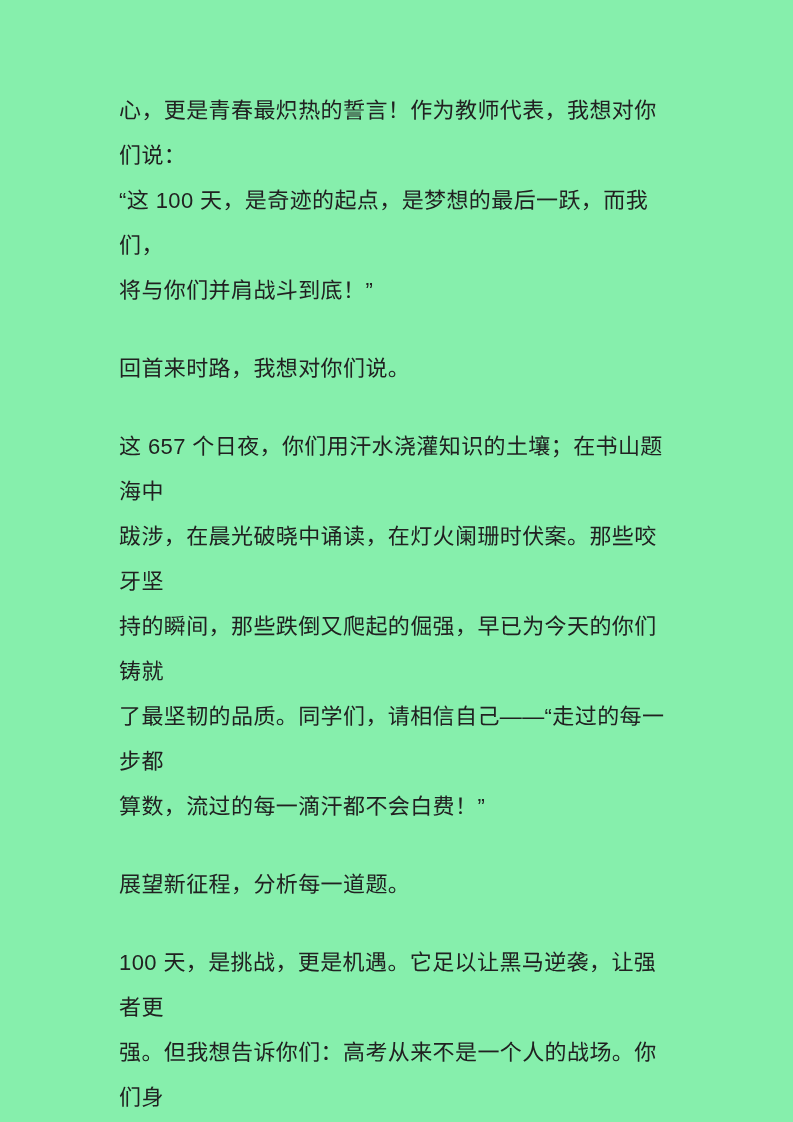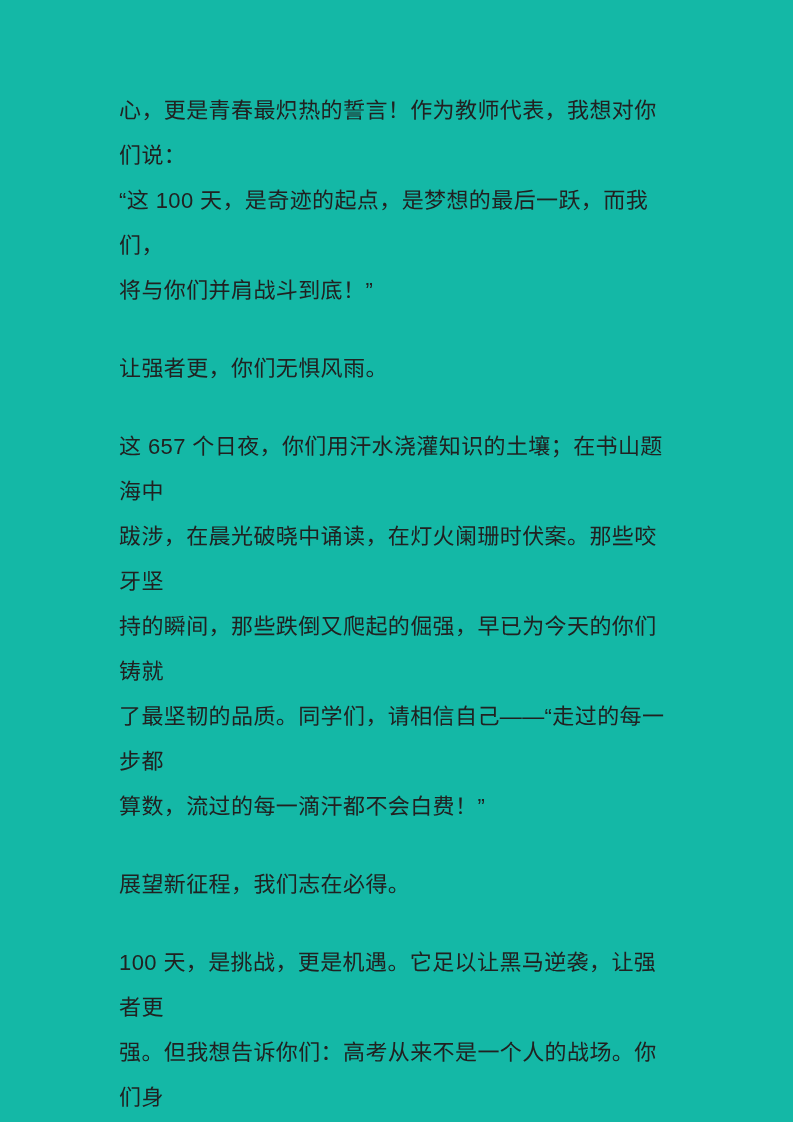--- a/index.html
+++ b/index.html
@@ -11,21 +11,21 @@
   body {
     width: 793px;
     height: 1122px;
     overflow: hidden;
     font-family: "Liberation Sans", "DejaVu Sans", sans-serif;
   }
   .page {
     box-sizing: border-box;
     width: 793px;
     height: 1122px;
-    background: #14b8a6;
+    background: #86efac;
     padding: 88px 118px 40px 119px;
   }
   .doc-body p {
     margin: 0 0 33px 0;
     font-size: 22px;
     line-height: 45px;
     letter-spacing: 0.4px;
     color: #212121;
     text-align: left;
     white-space: pre-line;      
@@ -36,27 +36,27 @@
   }
 </style>
 </head>
 <body>
 
 <div class="page">
   <div class="doc-body">
     <p>心，更是青春最炽热的誓言！作为教师代表，我想对你们说：
 “这 100 天，是奇迹的起点，是梦想的最后一跃，而我们，
 将与你们并肩战斗到底！”</p>
-    <p>让强者更，你们无惧风雨。</p>
+    <p>回首来时路，我想对你们说。</p>
     <p>这 657 个日夜，你们用汗水浇灌知识的土壤；在书山题海中
 跋涉，在晨光破晓中诵读，在灯火阑珊时伏案。那些咬牙坚
 持的瞬间，那些跌倒又爬起的倔强，早已为今天的你们铸就
 了最坚韧的品质。同学们，请相信自己——“走过的每一步都
 算数，流过的每一滴汗都不会白费！”</p>
-    <p>展望新征程，我们志在必得。</p>
+    <p>展望新征程，分析每一道题。</p>
     <p>100 天，是挑战，更是机遇。它足以让黑马逆袭，让强者更
 强。但我想告诉你们：高考从来不是一个人的战场。你们身
 后，有父母温情的守候，有同窗并肩的鼓励，更有全体高三
 老师全天候的守护与指引。我们会精心打磨每一堂课，精准
 分析每一道题，用经验为你们扫清障碍，用智慧为你们点亮
 前路！</p>
 
   </div>
 </div>
 

